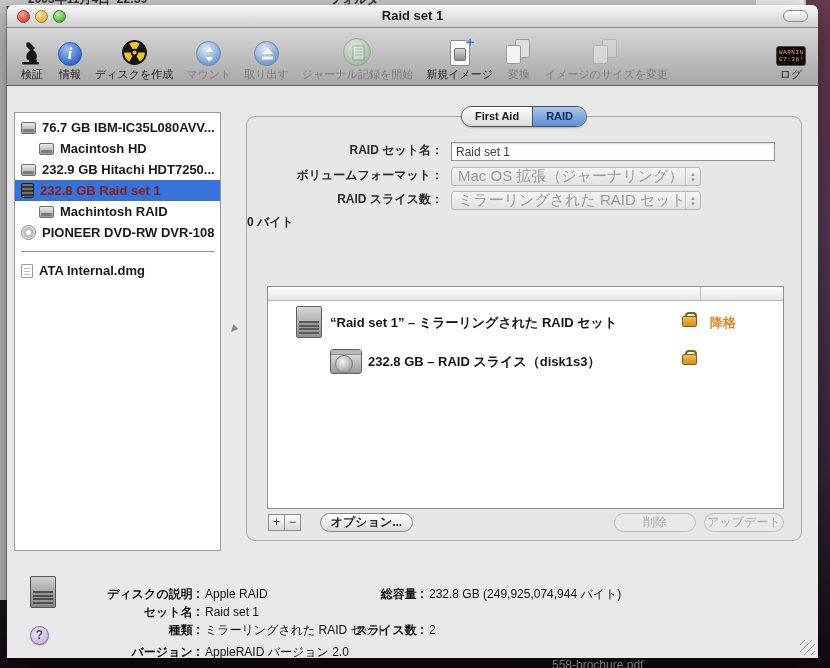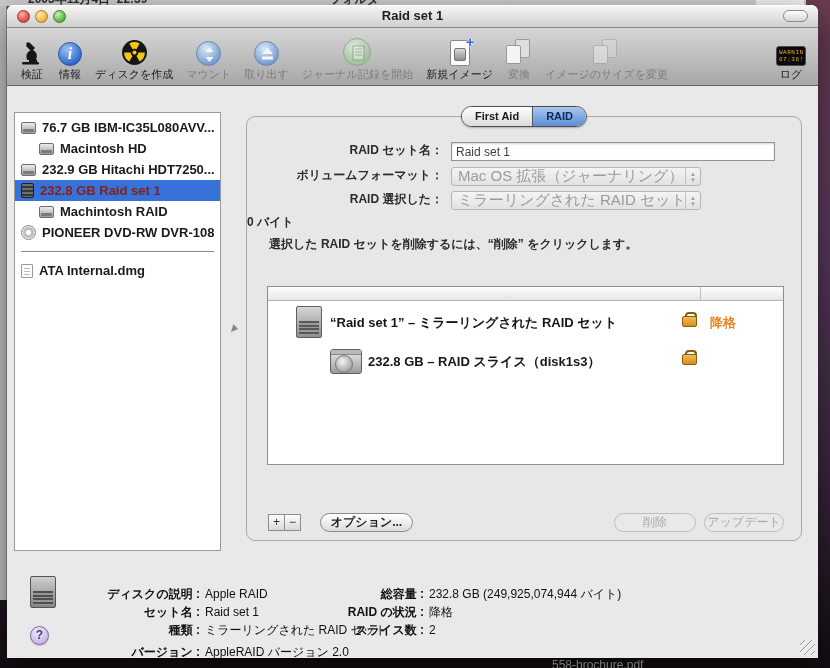--- a/index.html
+++ b/index.html
@@ -112,21 +112,21 @@
     font-size:12px; color:#3f3f3f; padding:0 4px; font-family:inherit;
     box-shadow:inset 0 1px 2px rgba(0,0,0,.18); }
   .dropdown { width:250px; height:19px; border:1px solid #b7b7b7; border-radius:3px;
     background:linear-gradient(180deg,#f4f4f4,#e2e2e2); display:flex; align-items:center; position:relative; }
   .dropdown .dd-text { flex:1; font-size:15px; color:#9b9b9b; padding-left:6px; white-space:nowrap; overflow:hidden; }
   .dropdown .dd-step { width:15px; height:100%; border-left:1px solid #c2c2c2; display:flex;
     flex-direction:column; align-items:center; justify-content:center; color:#9a9a9a; font-size:6px; line-height:6px; }
   .fvalue { font-size:12px; font-weight:600; color:#2a2a2a; }
   .note { position:absolute; left:22px; top:119px; font-size:12px; font-weight:600; color:#2a2a2a; }
 
-  .raid-list { position:absolute; left:20px; top:169px; width:517px; height:179px;
+  .raid-list { position:absolute; left:20px; top:169px; width:517px; height:223px;
     background:#fff; border:1px solid #8e8e8e; }
   .rl-header { position:absolute; left:0; top:0; right:0; height:14px;
     background:linear-gradient(180deg,#fdfdfd,#e6e6e6); border-bottom:1px solid #b5b5b5; }
   .rl-header .col-div { position:absolute; left:432px; top:0; bottom:0; width:1px; background:#c2c2c2; }
   .rl-row-icon-raid { position:absolute; left:28px; top:19px; width:26px; height:32px;
     background:linear-gradient(180deg,#d6d6d6,#8e8e8e); border:1px solid #5f5f5f; border-radius:2px; }
   .rl-row-icon-raid::after { content:""; position:absolute; left:2px; right:2px; bottom:2px; height:14px;
     background:repeating-linear-gradient(180deg,#595959 0 2px,#9a9a9a 2px 3.6px); }
   .rl-row-icon-disk { position:absolute; left:62px; top:62px; width:32px; height:25px;
     background:linear-gradient(180deg,#ececec,#9a9a9a); border:1px solid #5f5f5f; border-radius:3px; }
@@ -348,30 +348,29 @@
         <input class="text-input" type="text" value="Raid set 1" style="">
       </div>
       <div class="form-row" style="top:50px">
         <span class="flabel">ボリュームフォーマット：</span>
         <div class="dropdown">
           <span class="dd-text">Mac OS 拡張（ジャーナリング）</span>
           <span class="dd-step">▲<br>▼</span>
         </div>
       </div>
       <div class="form-row" style="top:74px">
-        <span class="flabel">RAID 選択した：</span>
+        <span class="flabel">RAID スライス数：</span>
         <div class="dropdown">
           <span class="dd-text">ミラーリングされた RAID セット</span>
           <span class="dd-step">▲<br>▼</span>
         </div>
       </div>
       <div class="form-row" style="top:97px">
         <span class="fvalue">0 バイト</span>
       </div>
-      <div class="note">選択した RAID セットを削除するには、“削除” をクリックします。</div>
 
       <div class="raid-list">
         <div class="rl-header">
           <div class="col-div"></div>
         </div>
         <div class="rl-row-icon-raid"></div>
         <div class="rl-text" style="left:62px; top:27px">“Raid set 1” – ミラーリングされた RAID セット</div>
         <div class="lock" style="left:414px; top:25px"></div>
         <div class="rl-status" style="left:442px; top:27px">降格</div>
         <div class="rl-row-icon-disk"></div>
@@ -397,23 +396,20 @@
     </div>
     <div class="info-row colL" style="top:617px">
       <span class="ilabel">種類 :</span><span class="ival">ミラーリングされた RAID セット</span>
     </div>
     <div class="info-row colL" style="top:639px">
       <span class="ilabel">バージョン :</span><span class="ival">AppleRAID バージョン 2.0</span>
     </div>
     <div class="info-row colR" style="top:581px">
       <span class="ilabel">総容量 :</span><span class="ival">232.8 GB (249,925,074,944 バイト)</span>
     </div>
-    <div class="info-row colR" style="top:599px">
-      <span class="ilabel">RAID の状況 :</span><span class="ival">降格</span>
-    </div>
     <div class="info-row colR" style="top:617px">
       <span class="ilabel">スライス数 :</span><span class="ival">2</span>
     </div>
 
     <div class="resize-grip"></div>
     <div class="mouse-cursor"></div>
   </div>
 
 </div>
 

